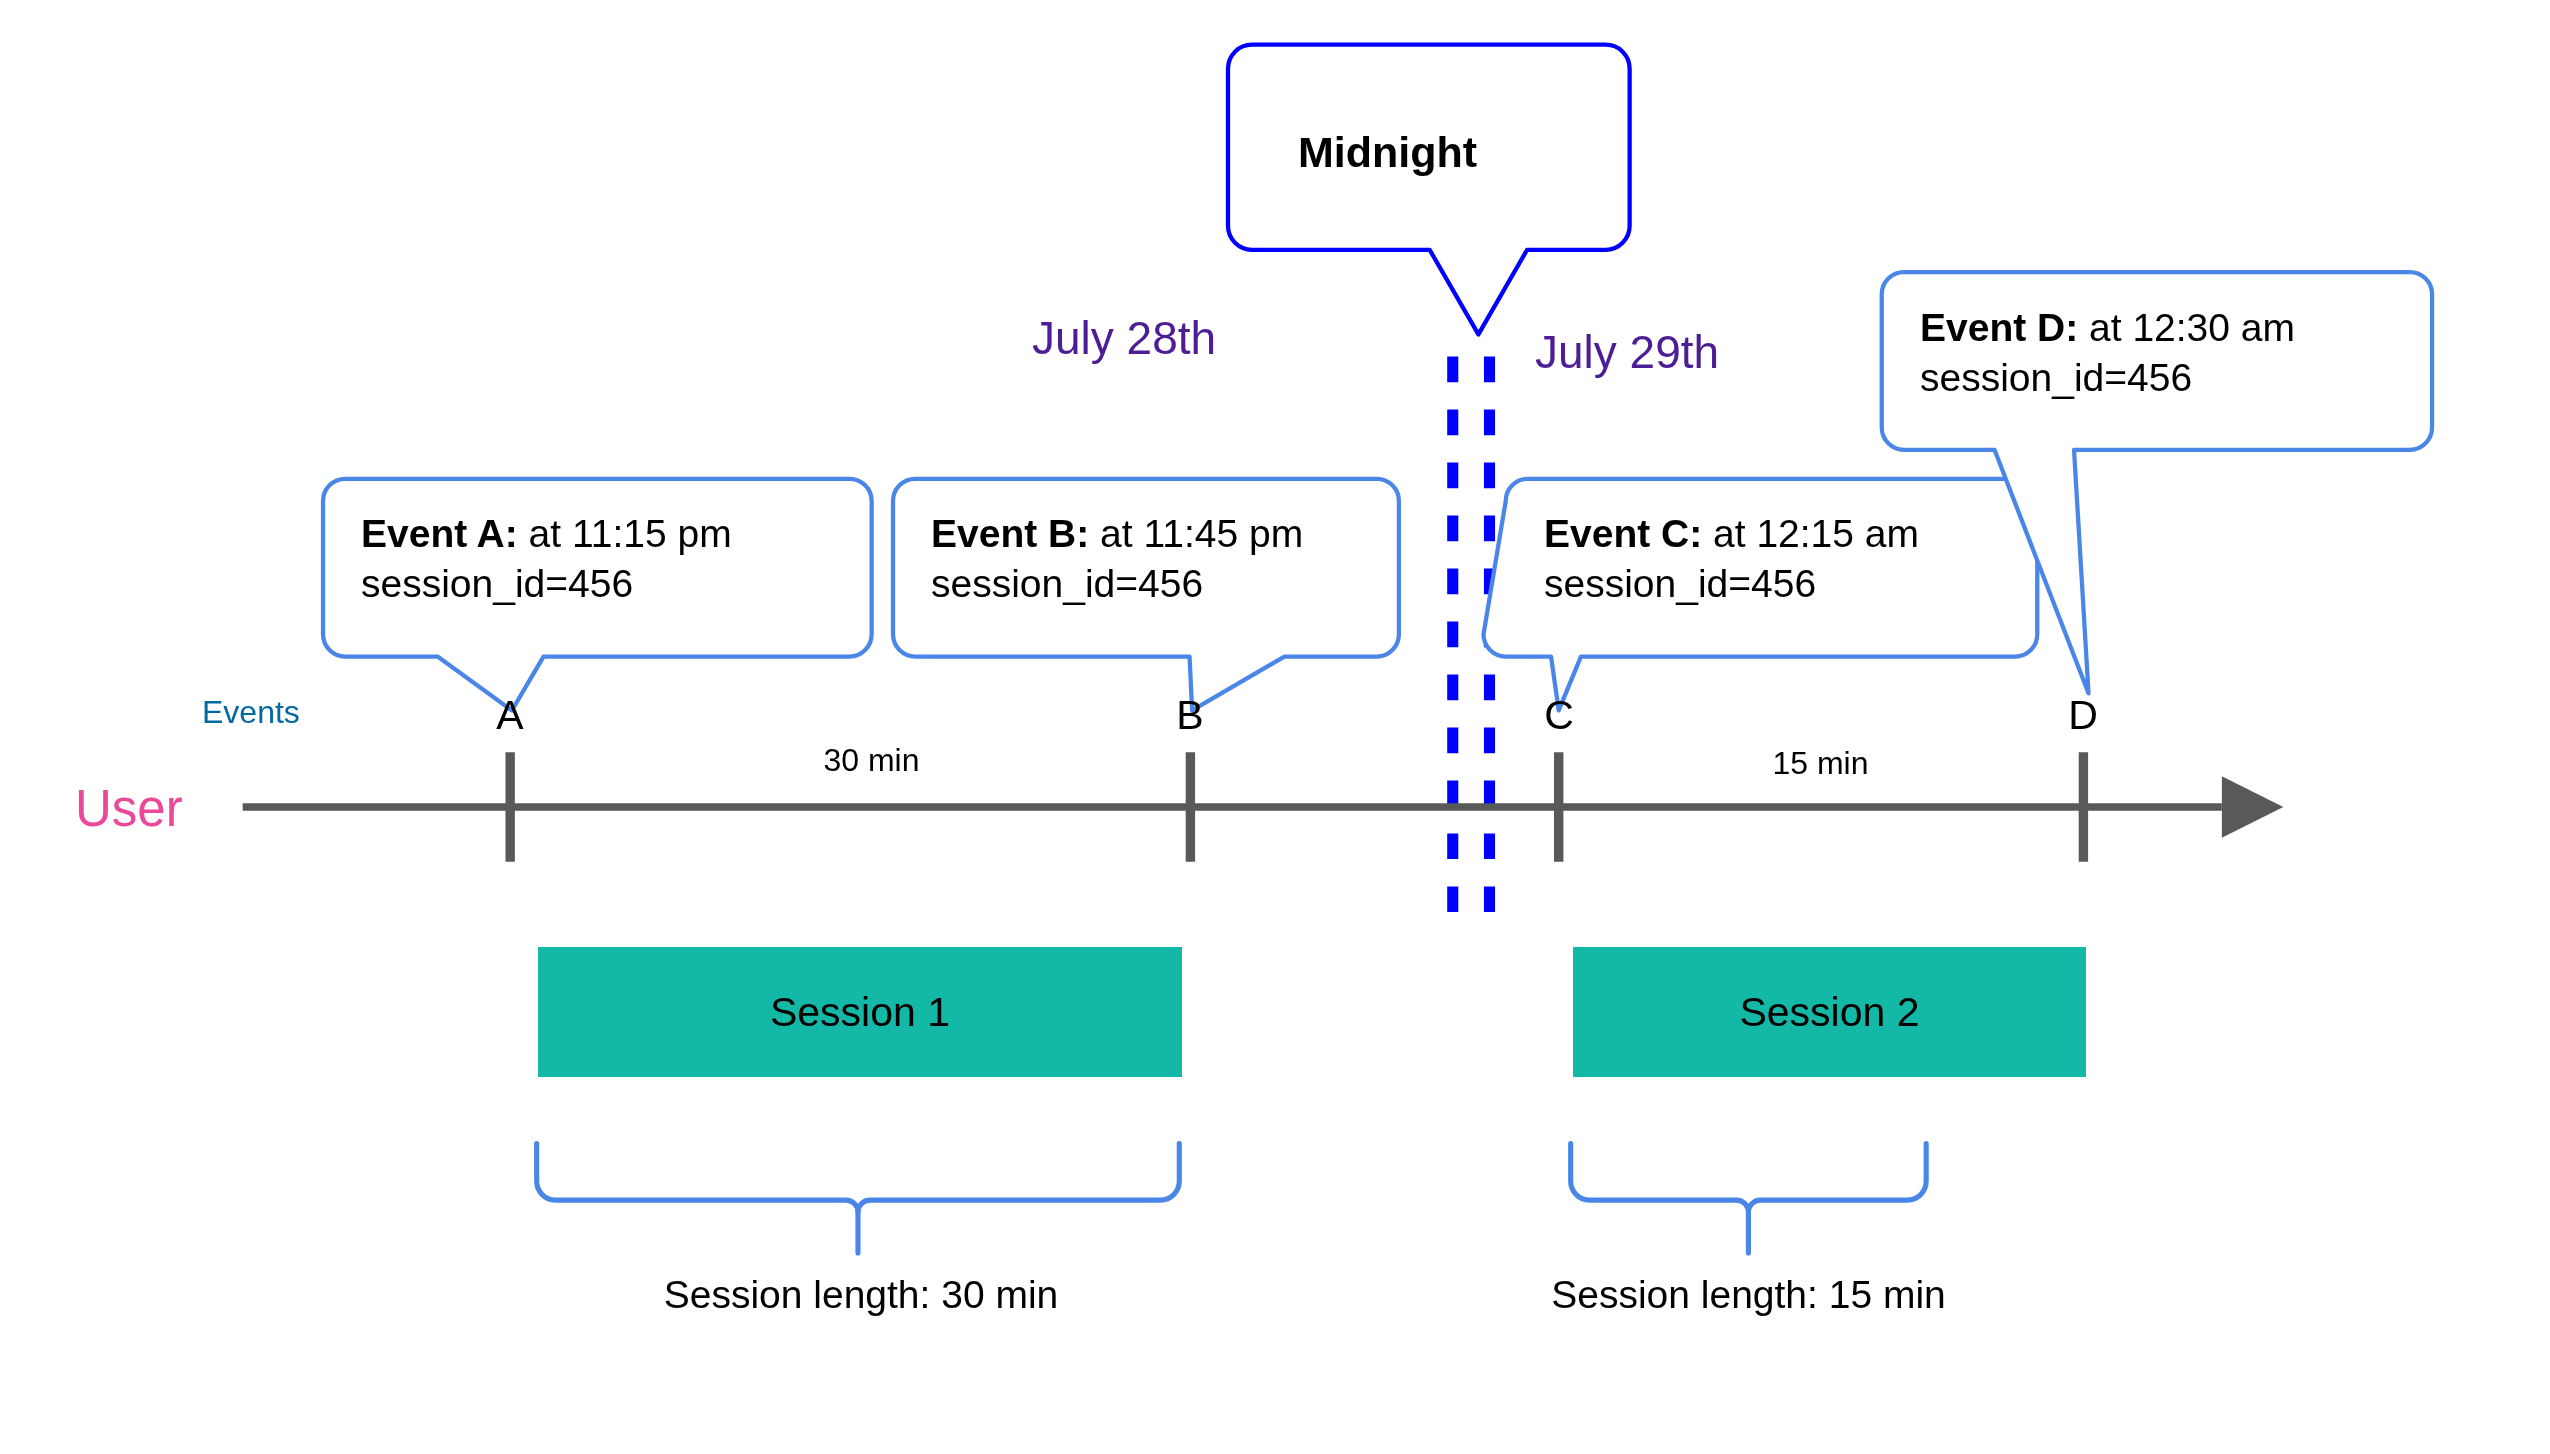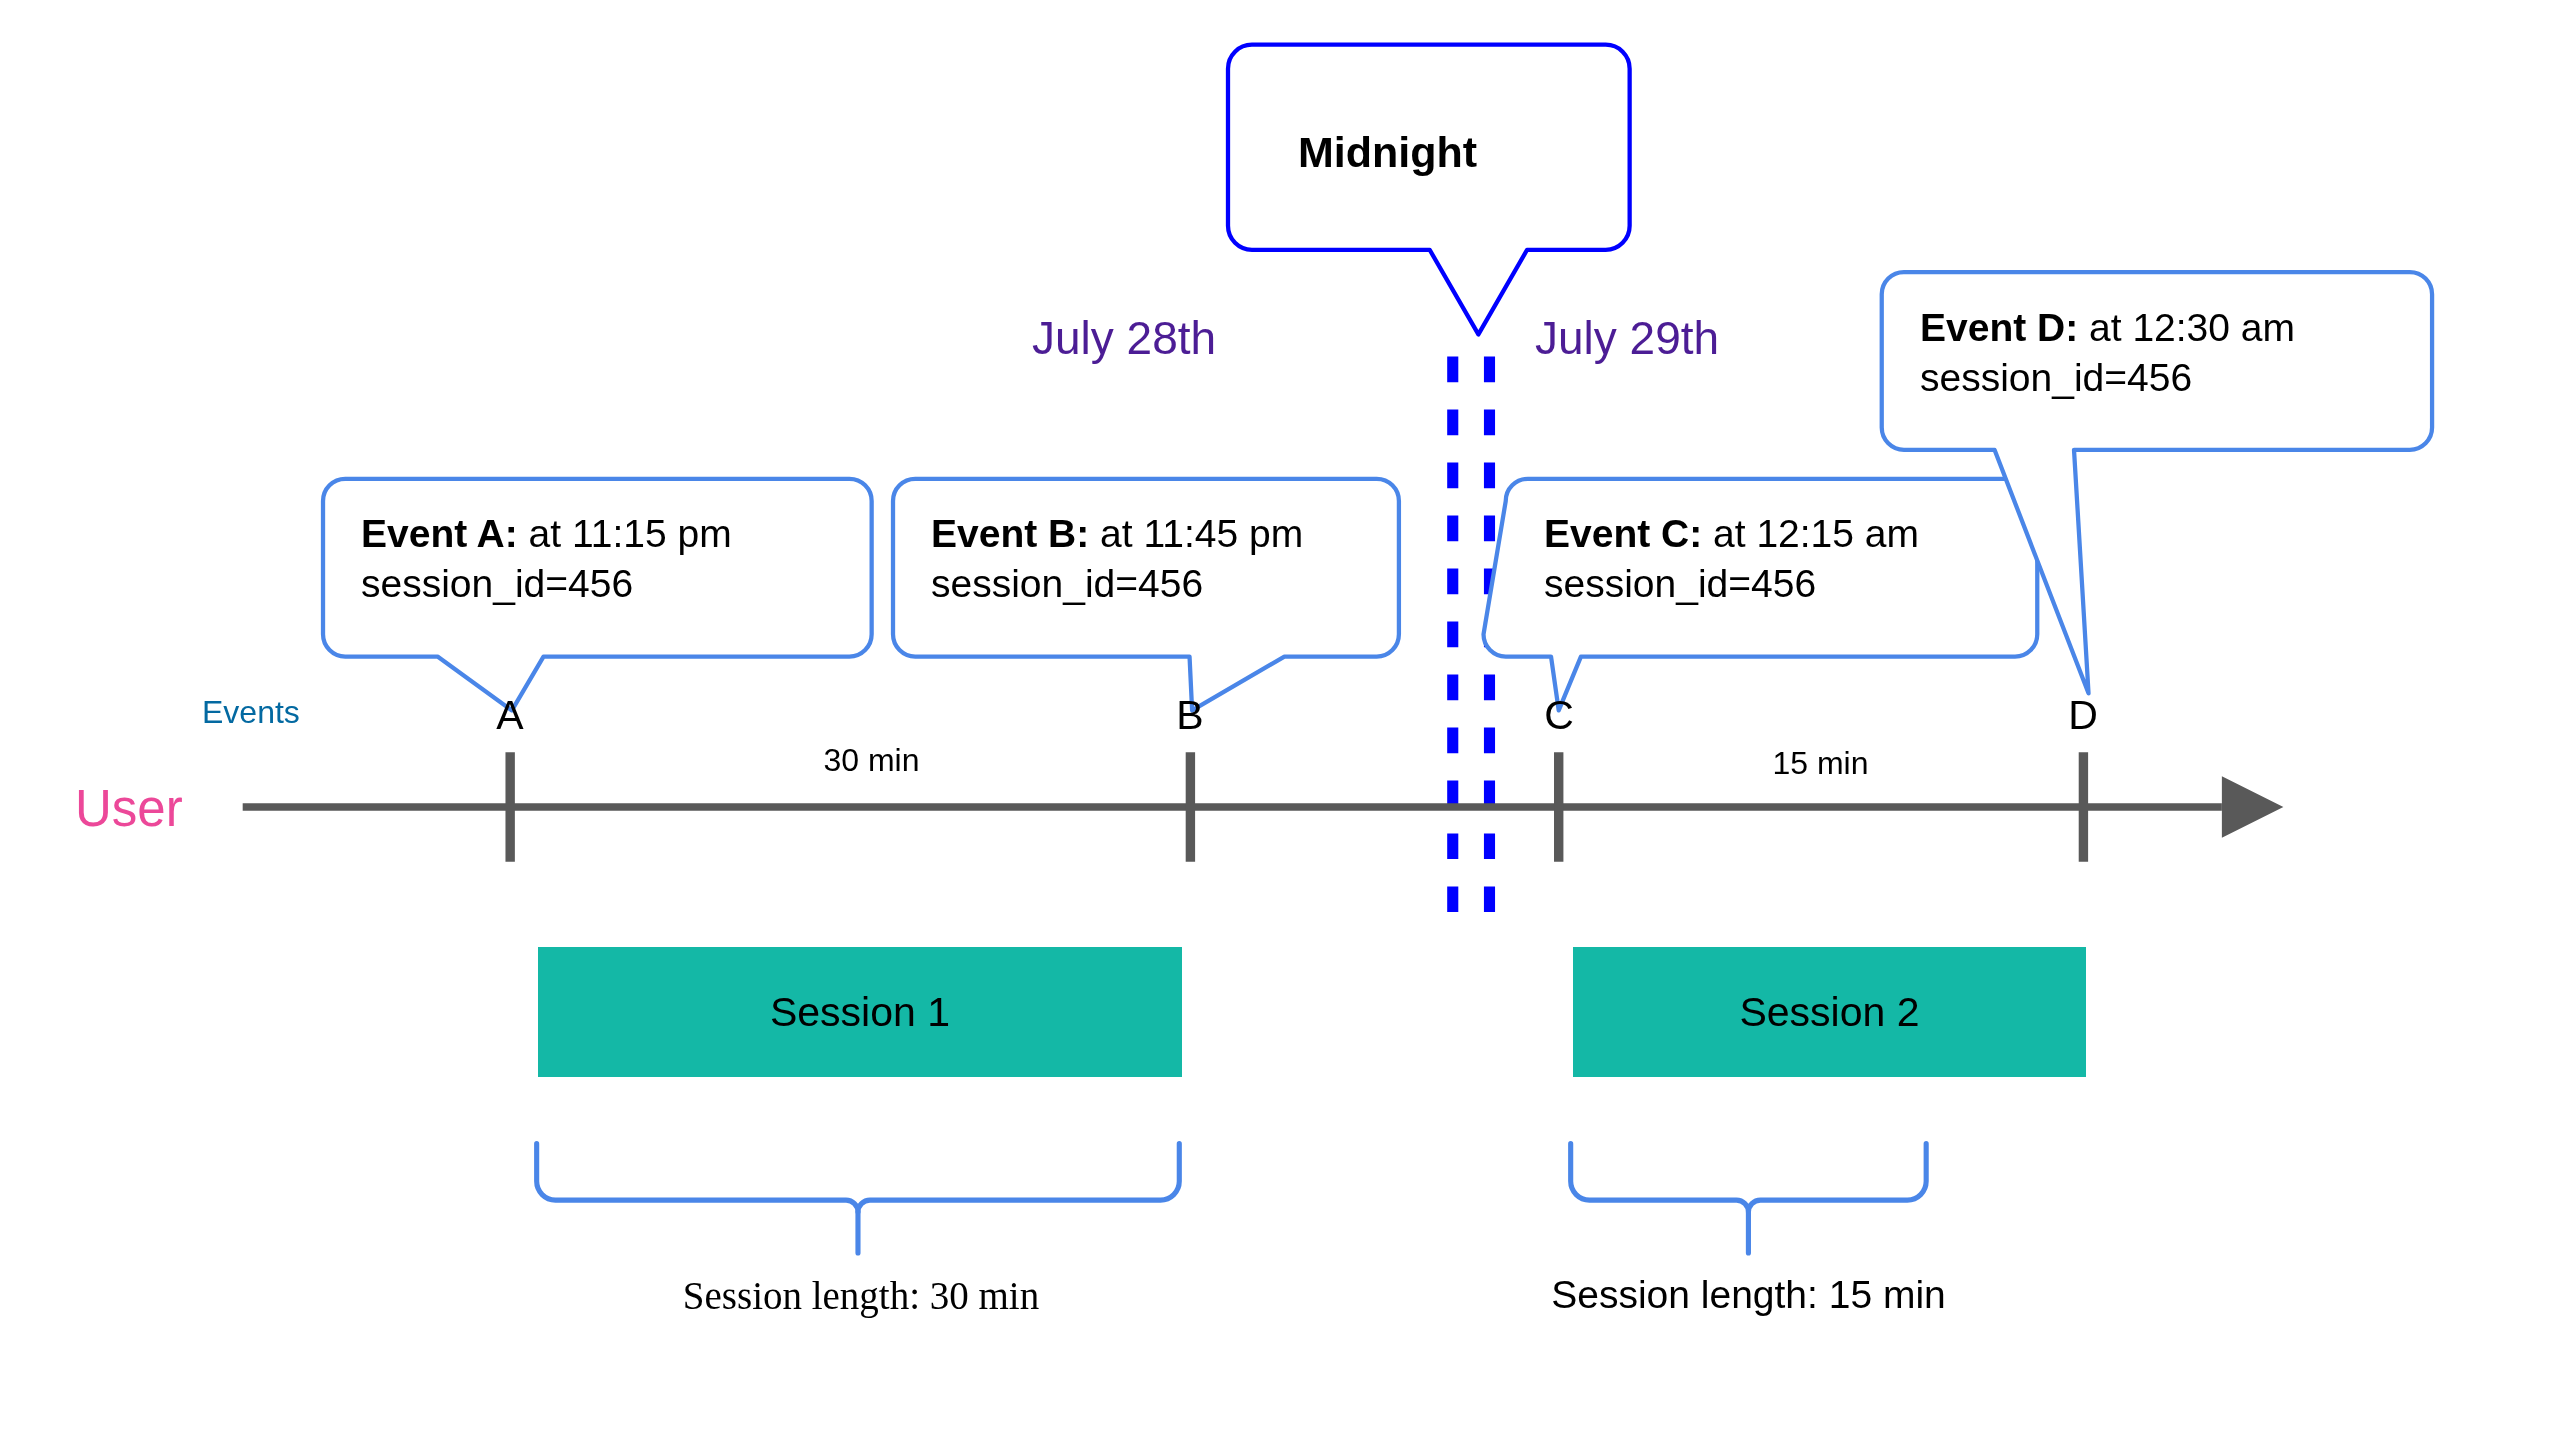--- a/index.html
+++ b/index.html
@@ -223,21 +223,21 @@
                a22,22 0 0 0 22,-22
                v-44" fill="none" stroke="#4a86e8" stroke-width="6" stroke-linecap="round" stroke-linejoin="round"></path>
       <line x1="2046" y1="1418" x2="2046" y2="1466" stroke="#4a86e8" stroke-width="6" stroke-linecap="round"></line>
     </g>
 
   </svg>
 
   <div class="midnight-text" style="left:1264px; top:128px;margin-left:34px;">Midnight</div>
 
   <div class="day-label" style="left:1032px; top:311px;">July 28th</div>
-  <div class="day-label" style="left:1535px; top:311px;">July 29th</div>
+  <div class="day-label" style="left:1535px; top:325px;">July 29th</div>
 
   <div class="callout-text" style="left:361px; top:509px;">
     <div><b>Event A:</b><span> at 11:15 pm</span></div>
     <div>session_id=456</div>
   </div>
 
   <div class="callout-text" style="left:931px; top:509px;">
     <div><b>Event B:</b><span> at 11:45 pm</span></div>
     <div>session_id=456</div>
   </div>
@@ -263,17 +263,17 @@
   <div class="gap-label" style="left:769px; top:742px; width:205px;">30 min</div>
   <div class="gap-label" style="left:1718px; top:745px; width:205px;">15 min</div>
 
   <div class="session-box" style="left:538px; top:947px; width:644px; height:130px;">
     <span>Session 1</span>
   </div>
   <div class="session-box" style="left:1573px; top:947px; width:513px; height:130px;">
     <span>Session 2</span>
   </div>
 
-  <div class="session-length" style="left:542px; top:1273px; width:638px;font-family:Liberation Serif, serif;">Session length: 30 min</div>
+  <div class="session-length" style="left:542px; top:1273px; width:638px;">Session length: 30 min</div>
   <div class="session-length" style="left:1492px; top:1273px; width:513px;">Session length: 15 min</div>
 
 </div>
 
 
 </body></html>

